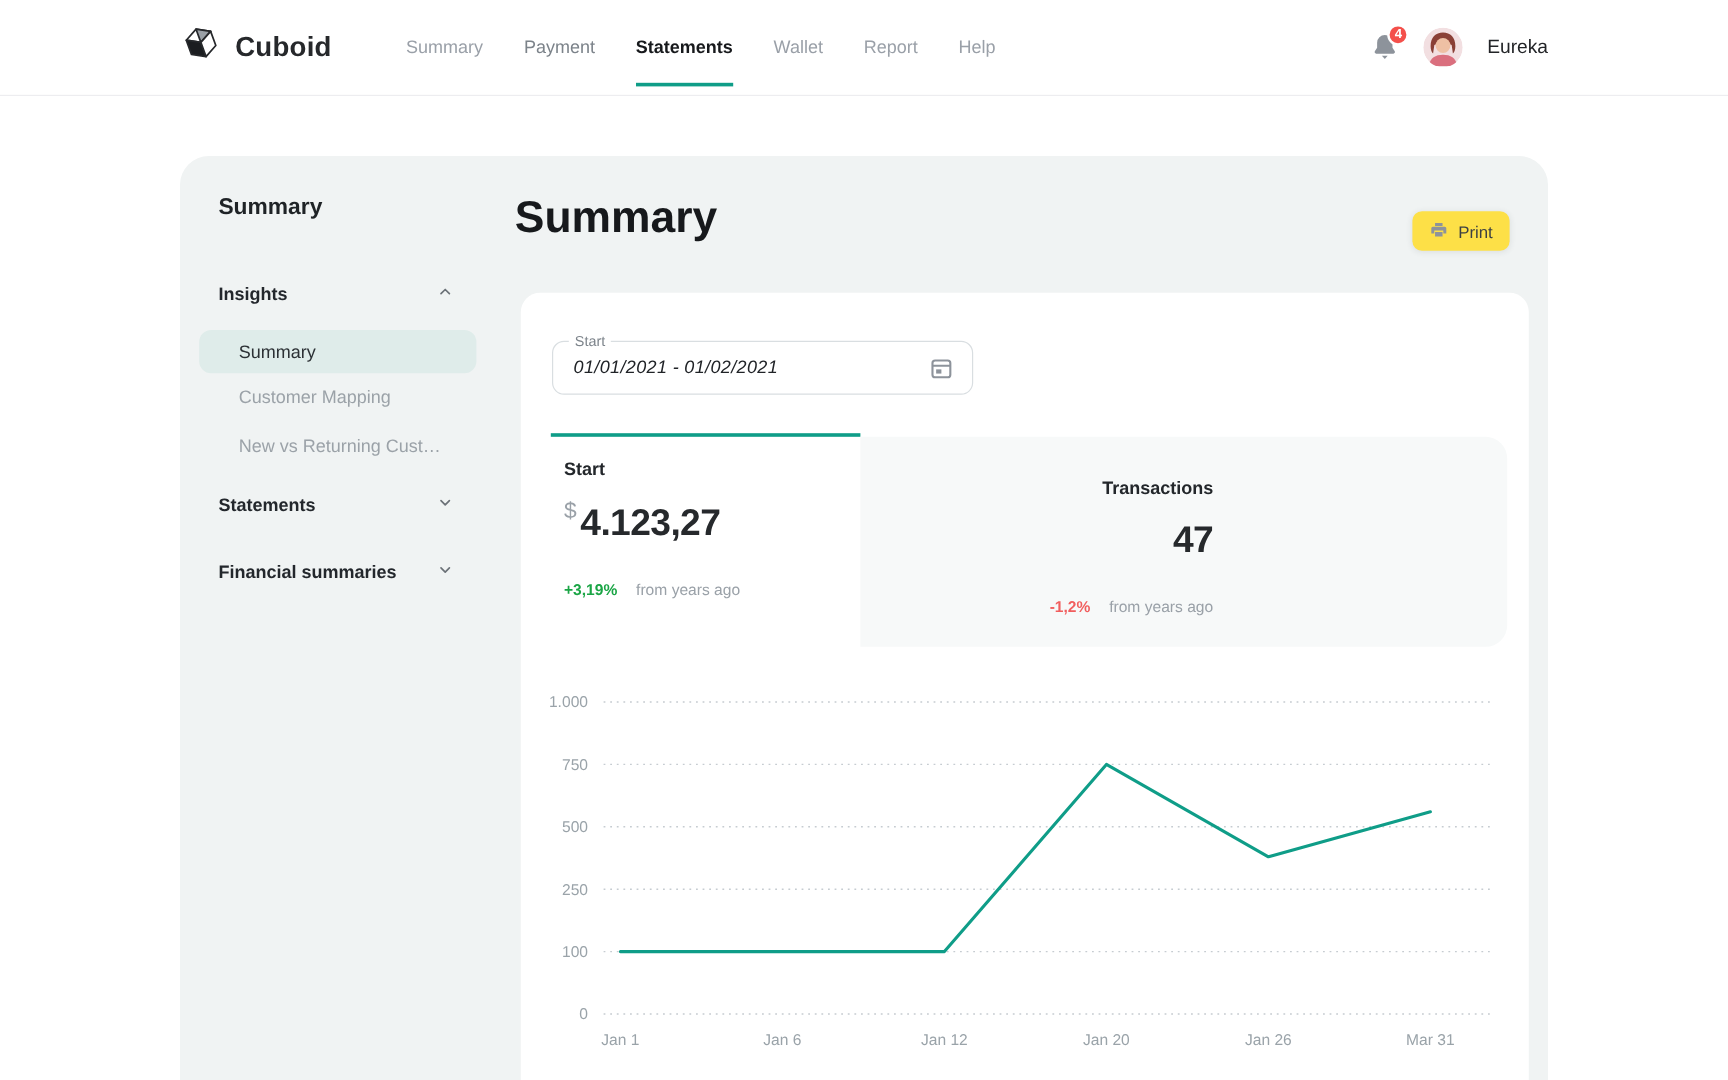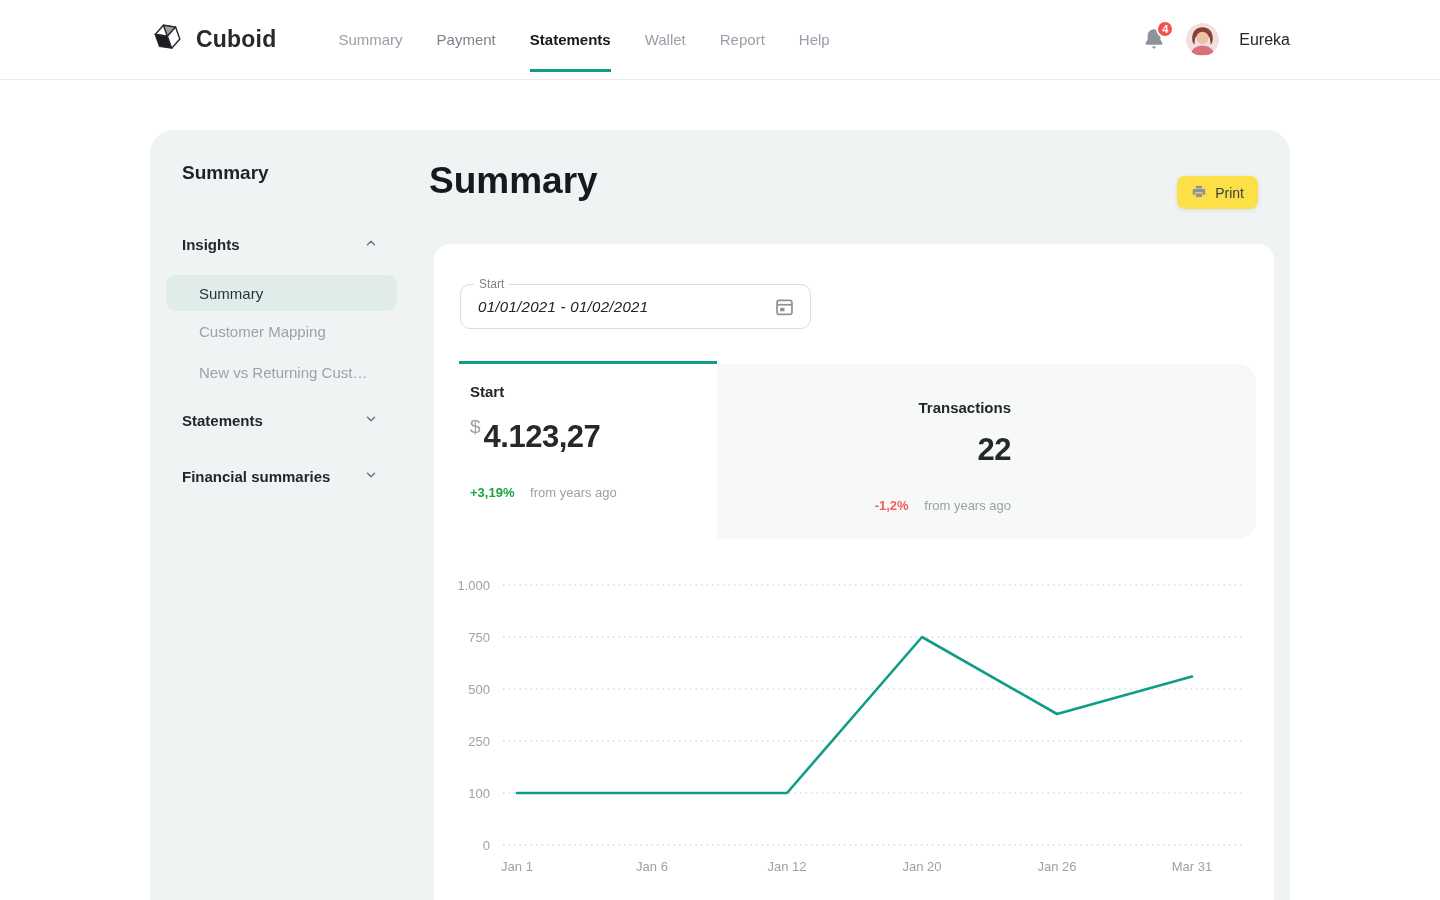--- a/index.html
+++ b/index.html
@@ -201,21 +201,21 @@
         <div class="stat-foot">
           <span class="delta up">+3,19%</span>
           <span class="stat-note">from years ago</span>
         </div>
       </div>
 
       <div class="stats-gray">
         <div class="stat stat-trans">
           <div class="stat-label">Transactions</div>
           <div class="stat-value-row">
-            <span class="stat-value">22</span>
+            <span class="stat-value">47</span>
           </div>
           <div class="stat-foot">
             <span class="delta down">-1,2%</span>
             <span class="stat-note">from years ago</span>
           </div>
         </div>
       </div>
     </div>
 
     <div class="chart-wrap">

